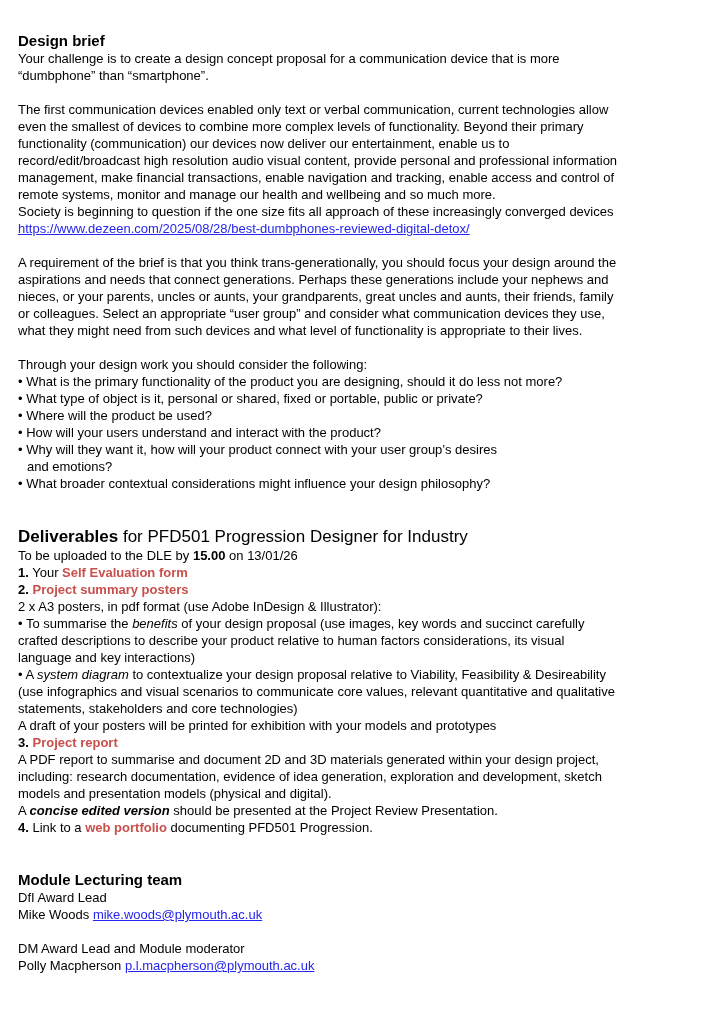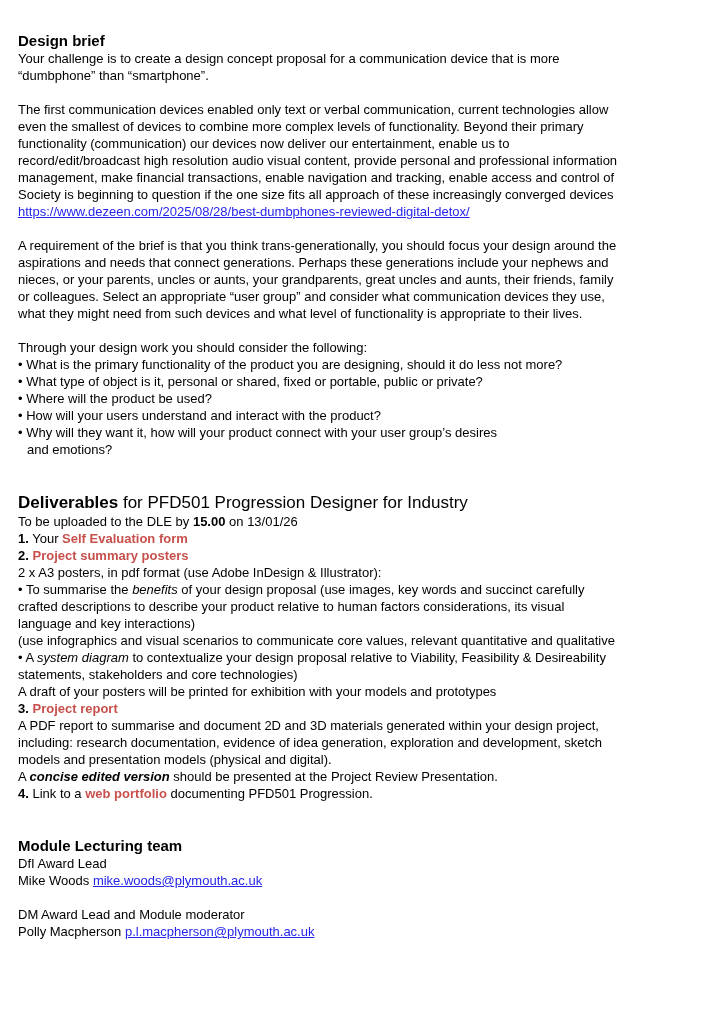--- a/index.html
+++ b/index.html
@@ -56,48 +56,50 @@
 <div class="page">
     <div class="line h1"><span>Design brief</span></div>
     <div class="line"><span>Your challenge is to create a design concept proposal for a communication device that is more</span></div>
     <div class="line"><span>“dumbphone” than “smartphone”.</span></div>
     <div class="line blank"></div>
     <div class="line"><span>The first communication devices enabled only text or verbal communication, current technologies allow</span></div>
     <div class="line"><span>even the smallest of devices to combine more complex levels of functionality. Beyond their primary</span></div>
     <div class="line"><span>functionality (communication) our devices now deliver our entertainment, enable us to</span></div>
     <div class="line"><span>record/edit/broadcast high resolution audio visual content, provide personal and professional information</span></div>
     <div class="line"><span>management, make financial transactions, enable navigation and tracking, enable access and control of</span></div>
+    <div class="line"><span>remote systems, monitor and manage our health and wellbeing and so much more.</span></div>
     <div class="line"><span>Society is beginning to question if the one size fits all approach of these increasingly converged devices</span></div>
     <div class="line"><a class="lnk">https://www.dezeen.com/2025/08/28/best-dumbphones-reviewed-digital-detox/</a></div>
     <div class="line blank"></div>
     <div class="line"><span>A requirement of the brief is that you think trans-generationally, you should focus your design around the</span></div>
     <div class="line"><span>aspirations and needs that connect generations. Perhaps these generations include your nephews and</span></div>
     <div class="line"><span>nieces, or your parents, uncles or aunts, your grandparents, great uncles and aunts, their friends, family</span></div>
     <div class="line"><span>or colleagues. Select an appropriate “user group” and consider what communication devices they use,</span></div>
     <div class="line"><span>what they might need from such devices and what level of functionality is appropriate to their lives.</span></div>
     <div class="line blank"></div>
     <div class="line"><span>Through your design work you should consider the following:</span></div>
     <div class="line"><span>• What is the primary functionality of the product you are designing, should it do less not more?</span></div>
     <div class="line"><span>• What type of object is it, personal or shared, fixed or portable, public or private?</span></div>
     <div class="line"><span>• Where will the product be used?</span></div>
     <div class="line"><span>• How will your users understand and interact with the product?</span></div>
     <div class="line"><span>• Why will they want it, how will your product connect with your user group’s desires</span></div>
     <div class="line indent"><span>and emotions?</span></div>
+    <div class="line"><span>• What broader contextual considerations might influence your design philosophy?</span></div>
     <div class="line blank"></div>
     <div class="line blank"></div>
     <div class="line h2"><span class="b">Deliverables</span><span> for </span><span class="r">PFD501 Progression</span><span> Designer for Industry</span></div>
     <div class="line"><span>To be uploaded to the DLE by </span><span class="b">15.00</span><span> on 13/01/26</span></div>
     <div class="line"><span class="b">1.</span><span> Your </span><span class="rb">Self Evaluation form</span></div>
     <div class="line"><span class="b">2.</span><span> </span><span class="rb">Project summary posters</span></div>
     <div class="line"><span>2 x A3 posters, in pdf format (use Adobe InDesign &amp; Illustrator):</span></div>
     <div class="line"><span>• To summarise the </span><span class="i">benefits</span><span> of your design proposal (use images, key words and succinct carefully</span></div>
     <div class="line"><span>crafted descriptions to describe your product relative to human factors considerations, its visual</span></div>
     <div class="line"><span>language and key interactions)</span></div>
+    <div class="line"><span>• A </span><span class="i">system diagram</span><span> to contextualize your design proposal relative to Viability, Feasibility &amp; Desireability</span></div>
     <div class="line"><span>(use infographics and visual scenarios to communicate core values, relevant quantitative and qualitative</span></div>
-    <div class="line"><span>• A </span><span class="i">system diagram</span><span> to contextualize your design proposal relative to Viability, Feasibility &amp; Desireability</span></div>
     <div class="line"><span>statements, stakeholders and core technologies)</span></div>
     <div class="line"><span>A draft of your posters will be printed for exhibition with your models and prototypes</span></div>
     <div class="line"><span class="b">3.</span><span> </span><span class="rb">Project report</span></div>
     <div class="line"><span>A PDF report to summarise and document 2D and 3D materials generated within your design project,</span></div>
     <div class="line"><span>including: research documentation, evidence of idea generation, exploration and development, sketch</span></div>
     <div class="line"><span>models and presentation models (physical and digital).</span></div>
     <div class="line"><span>A </span><span class="bi">concise edited version</span><span> should be presented at the Project Review Presentation.</span></div>
     <div class="line"><span class="b">4.</span><span> Link to a </span><span class="rb">web portfolio</span><span> documenting PFD501 Progression.</span></div>
     <div class="line blank"></div>
     <div class="line blank"></div>

